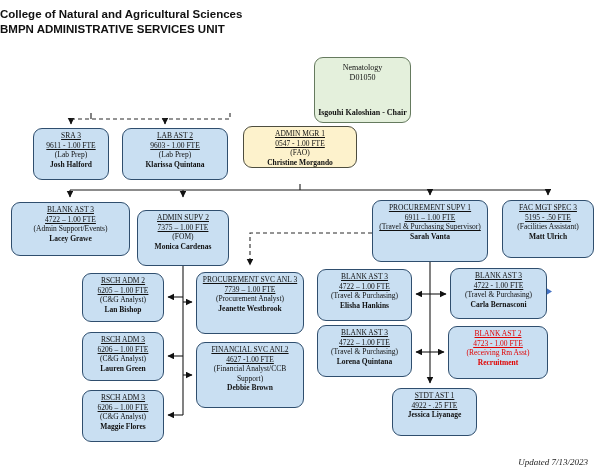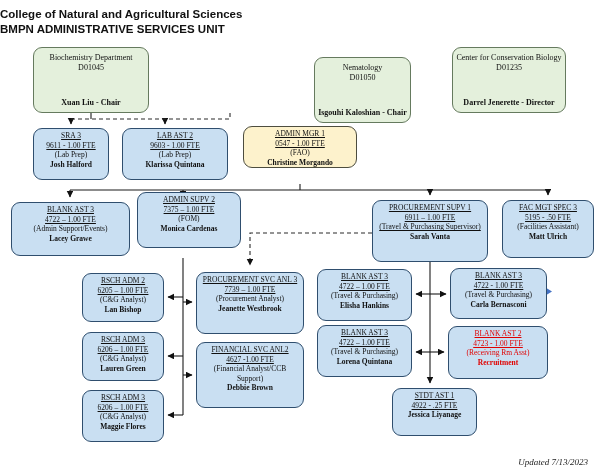--- a/index.html
+++ b/index.html
@@ -63,34 +63,24 @@
       <line x1="430" y1="352" x2="444" y2="352" marker-end="url(#ah)"></line>
     </g>
     <g stroke="#2a2a2a" stroke-width="1.1" fill="none" stroke-dasharray="4,3">
       <line x1="230" y1="113" x2="230" y2="119"></line>
       <line x1="71" y1="119" x2="230" y2="119"></line>
       <path d="M372,233 L250,233 L250,265" marker-end="url(#ah)"></path>
     </g>
     <polygon points="543,286 552,291.5 543,297" fill="#4472c4"></polygon>
   </svg>
 
-  <div class="node green" style="left:33px;top:47px;width:116px;height:66px">
-    <span class="ln">Biochemistry Department</span>
-    <span class="ln">D01045</span>
-    <span class="ln name dept-head">Xuan Liu - Chair</span>
-  </div>
   <div class="node green" style="left:314px;top:57px;width:97px;height:66px">
     <span class="ln">Nematology</span>
     <span class="ln">D01050</span>
     <span class="ln name dept-head">Isgouhi Kaloshian - Chair</span>
-  </div>
-  <div class="node green" style="left:452px;top:47px;width:114px;height:66px">
-    <span class="ln">Center for Conservation Biology</span>
-    <span class="ln">D01235</span>
-    <span class="ln name dept-head">Darrel Jenerette - Director</span>
   </div>
 
   <div class="node blue" style="left:33px;top:128px;width:76px;height:52px">
     <span class="ln u">SRA 3</span>
     <span class="ln u">9611 - 1.00 FTE</span>
     <span class="ln">(Lab Prep)</span>
     <span class="ln name">Josh Halford</span>
   </div>
   <div class="node blue" style="left:122px;top:128px;width:106px;height:52px">
     <span class="ln u">LAB AST 2</span>
@@ -104,21 +94,21 @@
     <span class="ln">(FAO)</span>
     <span class="ln name">Christine Morgando</span>
   </div>
 
   <div class="node blue" style="left:11px;top:202px;width:119px;height:54px">
     <span class="ln u">BLANK AST 3</span>
     <span class="ln u">4722 – 1.00 FTE</span>
     <span class="ln">(Admin Support/Events)</span>
     <span class="ln name">Lacey Grawe</span>
   </div>
-  <div class="node blue" style="left:137px;top:192px;width:104px;height:56px">
+  <div class="node blue" style="left:137px;top:210px;width:92px;height:56px">
     <span class="ln u">ADMIN SUPV 2</span>
     <span class="ln u">7375 – 1.00 FTE</span>
     <span class="ln">(FOM)</span>
     <span class="ln name">Monica Cardenas</span>
   </div>
   <div class="node blue" style="left:372px;top:200px;width:116px;height:62px">
     <span class="ln u">PROCUREMENT SUPV 1</span>
     <span class="ln u">6911 – 1.00 FTE</span>
     <span class="ln u">(Travel &amp; Purchasing Supervisor)</span>
     <span class="ln name">Sarah Vanta</span>

